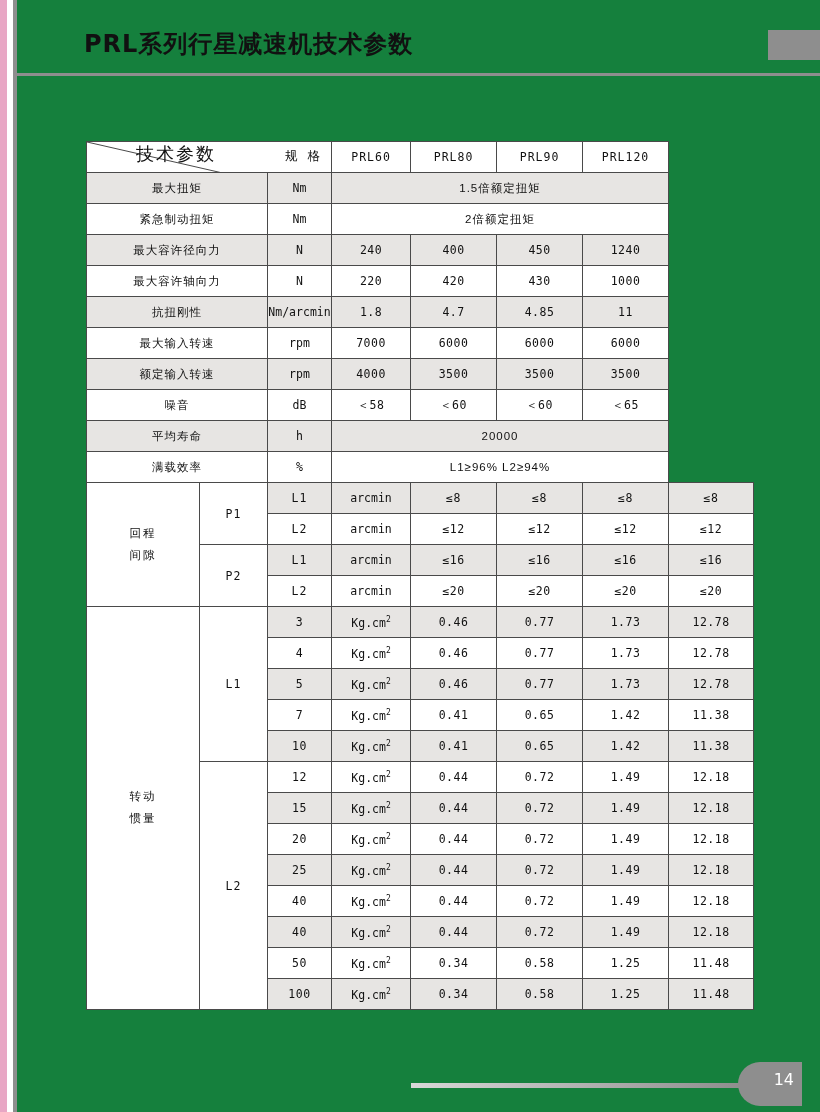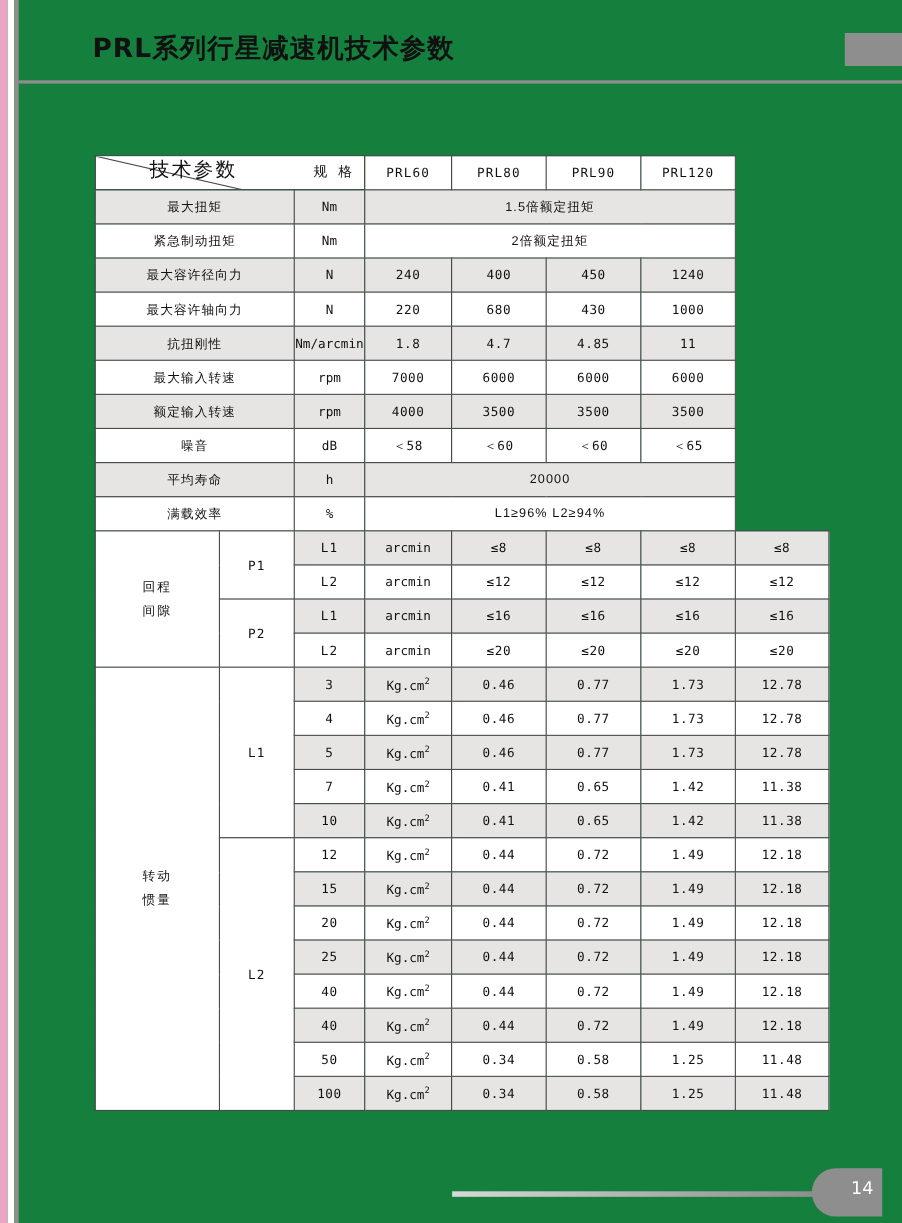--- a/index.html
+++ b/index.html
@@ -221,21 +221,21 @@
             <td class="shade unit">N</td>
             <td class="shade num">240</td>
             <td class="shade num">400</td>
             <td class="shade num">450</td>
             <td class="shade num">1240</td>
           </tr>
           <tr>
             <td class="plain label-cn" colspan="2">最大容许轴向力</td>
             <td class="plain unit">N</td>
             <td class="plain num">220</td>
-            <td class="plain num">680</td>
+            <td class="plain num">420</td>
             <td class="plain num">430</td>
             <td class="plain num">1000</td>
           </tr>
           <tr>
             <td class="shade label-cn" colspan="2">抗扭刚性</td>
             <td class="shade unit">Nm/arcmin</td>
             <td class="shade num">1.8</td>
             <td class="shade num">4.7</td>
             <td class="shade num">4.85</td>
             <td class="shade num">11</td>

